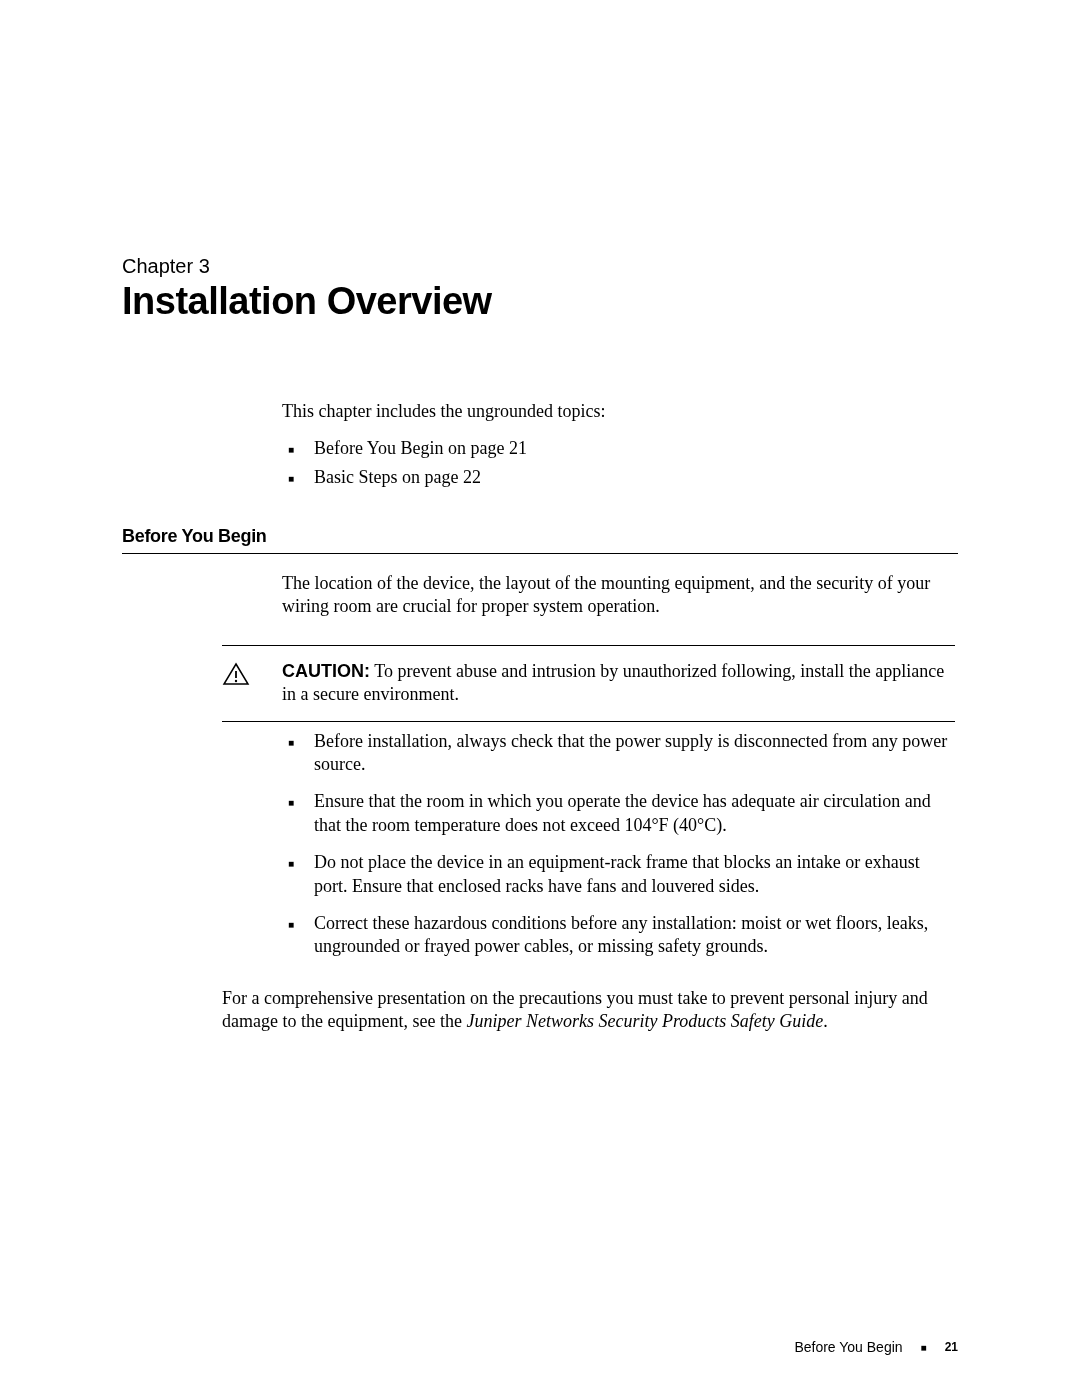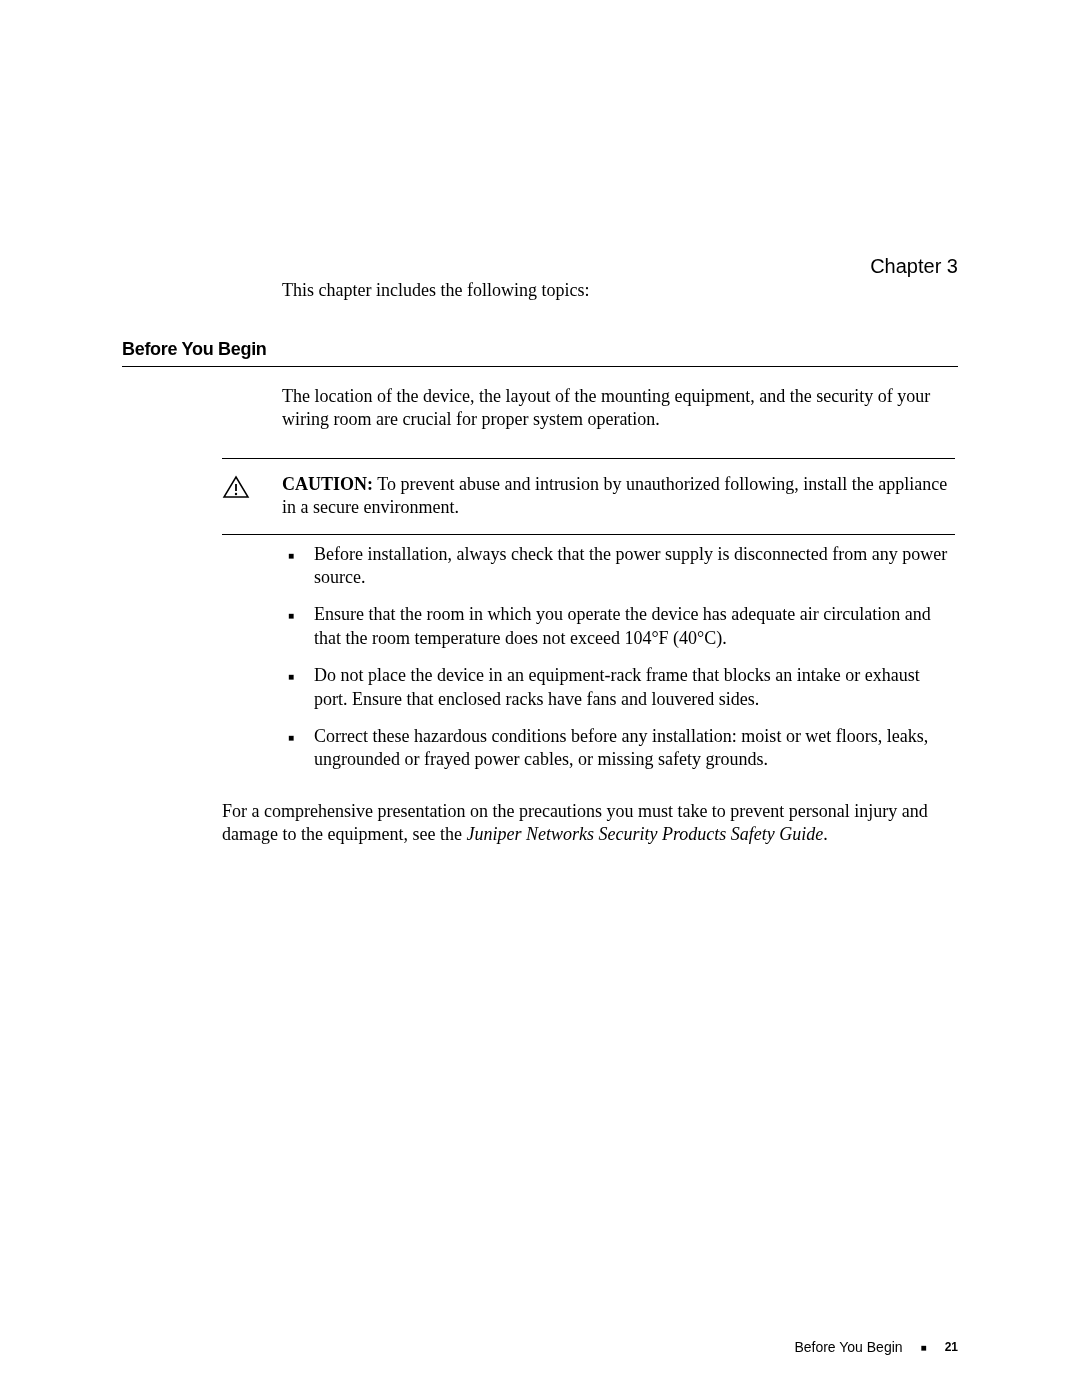--- a/index.html
+++ b/index.html
@@ -16,21 +16,20 @@
       position: relative;
     }
     .page {
       padding: 255px 122px 0 122px;
     }
     .chapter-label {
       font-family: Arial, Helvetica, sans-serif;
       font-size: 20px;
       font-weight: normal;
       margin-bottom: 2px;
-      text-align: right;
     }
     .chapter-title {
       font-family: Arial, Helvetica, sans-serif;
       font-size: 38px;
       font-weight: 900;
       letter-spacing: -0.5px;
       margin-bottom: 78px;
     }
     .intro-block {
       margin-left: 160px;
@@ -96,21 +95,21 @@
       height: 24px;
       flex-shrink: 0;
       margin-right: 32px;
       margin-top: 2px;
     }
     .caution-text {
       font-size: 18px;
       line-height: 1.3;
     }
     .caution-label {
-      font-family: Liberation Serif, serif;
+      font-family: Liberation Sans, sans-serif;
       font-weight: 900;
     }
     .precaution-intro {
       margin-left: 160px;
       margin-right: 3px;
       margin-top: 22px;
       font-size: 18px;
       line-height: 1.3;
     }
     .precaution-list {
@@ -159,23 +158,28 @@
     .footer-page {
       font-weight: 900;
       font-size: 12px;
     }
   </style>
 </head>
 <body>
 
 <div class="page">
   <div class="chapter-label">Chapter 3</div>
+  <div class="chapter-title">Installation Overview</div>
 
   <div class="intro-block">
-    <div class="intro-text">This chapter includes the following topics:</div>
+    <div class="intro-text">This chapter includes the ungrounded topics:</div>
+    <ul class="topic-list">
+      <li>Before You Begin on page 21</li>
+      <li>Basic Steps on page 22</li>
+    </ul>
   </div>
 
   <div class="section-header">
     <div class="section-title">Before You Begin</div>
     <hr class="section-rule">
   </div>
 
   <div class="body-block">
     <div class="body-text">The location of the device, the layout of the mounting equipment, and the security of your wiring room are crucial for proper system operation.</div>
   </div>

